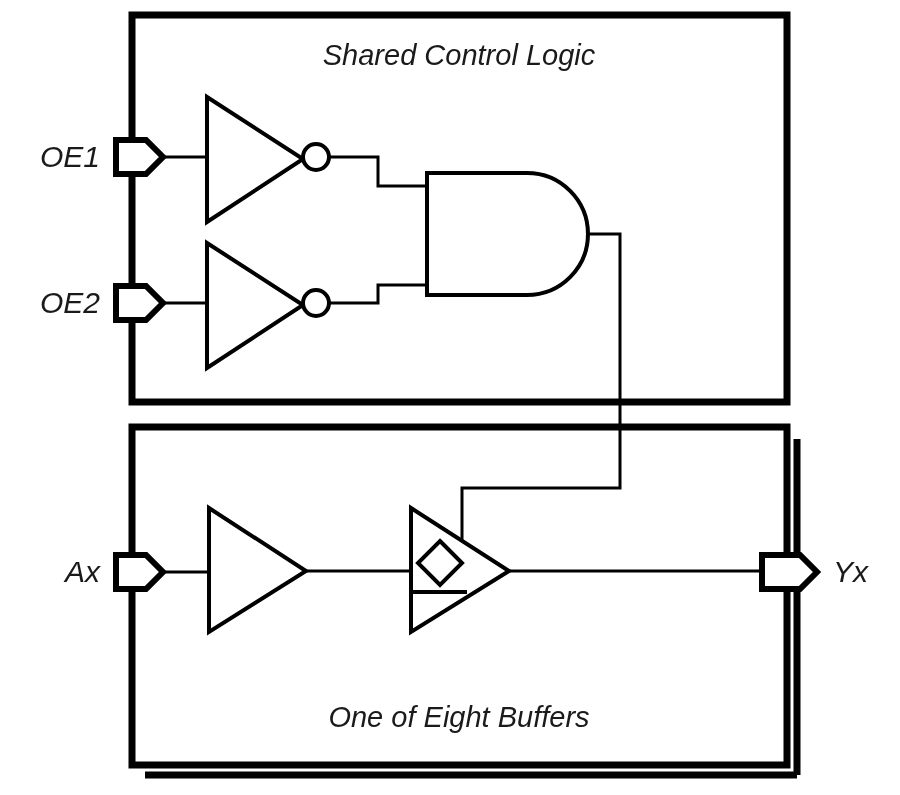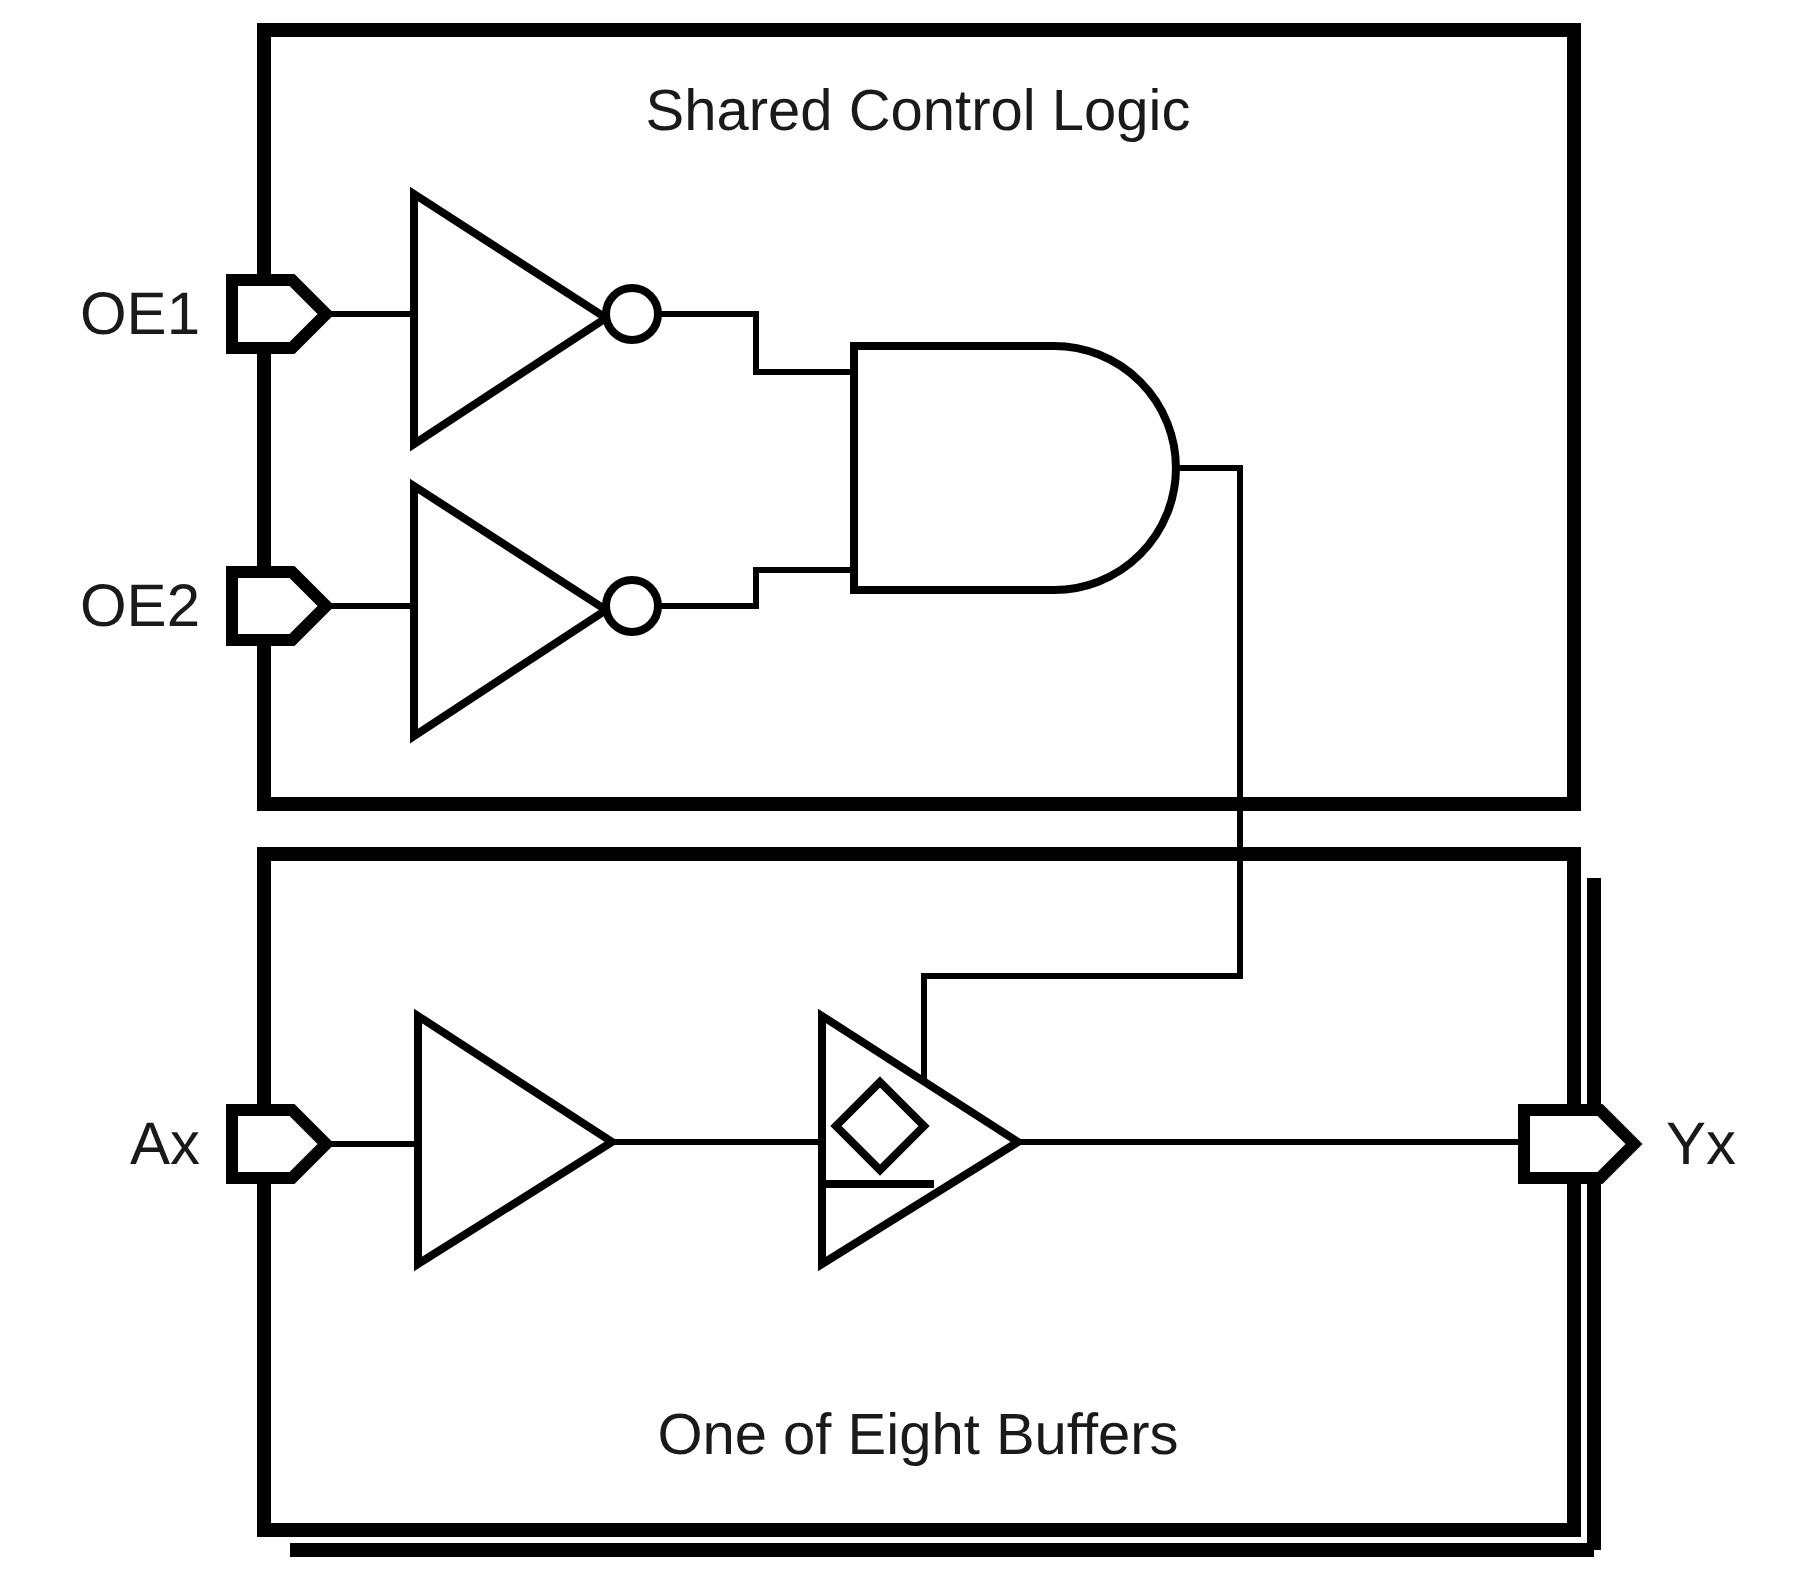--- a/index.html
+++ b/index.html
@@ -11,20 +11,21 @@
     width: 900px;
     height: 795px;
     font-family: "Liberation Sans", sans-serif;
     overflow: hidden;
   }
   #diagram-root {
     position: relative;
     width: 900px;
     height: 703px;
     background: #ffffff;
+    font-style: italic;
   }
   svg#schematic {
     display: block;
     width: 900px;
     height: 795px;
   }
   .box-outline {
     fill: none;
     stroke: #000000;
     stroke-width: 7;

